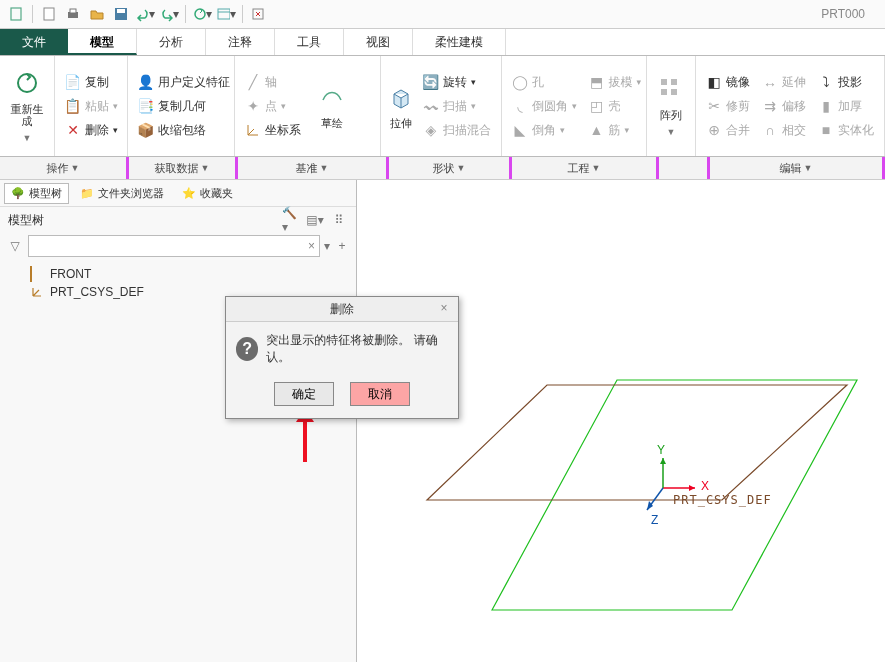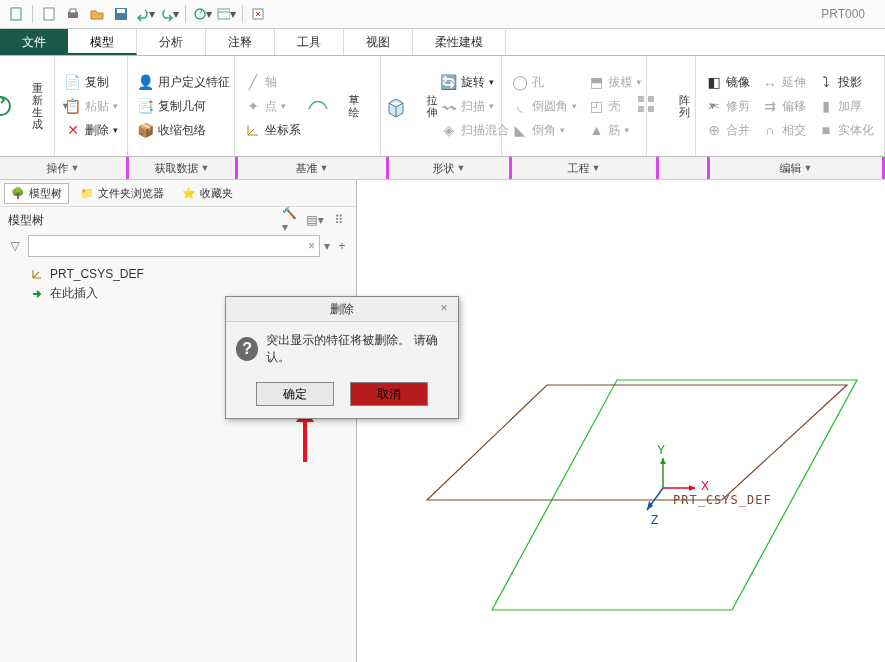--- a/index.html
+++ b/index.html
@@ -3,25 +3,25 @@
 <meta charset="utf-8">
 <style>
 html,body{margin:0;padding:0;font-family:"Microsoft YaHei","Segoe UI",Arial,sans-serif;font-size:12px;color:#333;background:#f0f0f0;width:885px;height:662px;overflow:hidden}
 .qat{height:28px;background:#fafafa;border-bottom:1px solid #ccc;display:flex;align-items:center;padding:0 4px;position:relative}
 .qat .ico{width:20px;height:20px;margin:0 2px;display:flex;align-items:center;justify-content:center;color:#555;cursor:default}
 .qat .sep{width:1px;height:18px;background:#ccc;margin:0 4px}
 .qat .title{position:absolute;right:20px;top:0;line-height:28px;color:#888}
 .tabs{height:26px;background:#fff;border-bottom:1px solid #bbb;display:flex}
 .tab{padding:0 22px;line-height:26px;color:#333;border-right:1px solid #ddd;cursor:pointer}
 .tab.file{background:#1a594a;color:#fff;border-right:none}
-.tab.active{background:#fff;border-bottom:2px solid #1a594a;color:#000;font-weight:400}
+.tab.active{background:#fff;border-bottom:2px solid #1a594a;color:#000;font-weight:700}
 .ribbon{height:100px;background:#fff;border-bottom:1px solid #bbb;display:flex}
 .rgroup{border-right:1px solid #ddd;display:flex;flex-direction:column;position:relative}
 .rgroup .gbody{flex:1;display:flex;padding:4px 6px;gap:4px}
-.bigbtn{display:flex;flex-direction:row;align-items:center;justify-content:center;width:46px;gap:18px;cursor:pointer}
+.bigbtn{display:flex;flex-direction:column;align-items:center;justify-content:center;width:46px;gap:6px;cursor:pointer}
 .bigbtn .ic{width:28px;height:28px;display:flex;align-items:center;justify-content:center}
 .bigbtn .lb{font-size:11px;text-align:center;line-height:12px}
 .col{display:flex;flex-direction:column;gap:2px;justify-content:center}
 .smallbtn{display:flex;align-items:center;gap:4px;height:22px;padding:0 4px;cursor:pointer;white-space:nowrap}
 .smallbtn .ic{width:16px;height:16px;display:flex;align-items:center;justify-content:center;font-size:14px}
 .smallbtn.dis{color:#aaa}
 .cmdarea{height:22px;background:#f3f3f3;border-bottom:1px solid #ccc;display:flex}
 .cmdgrp{border-right:3px solid #d946ef;display:flex;align-items:center;justify-content:center;font-size:11px;color:#444}
 .cmdgrp .dd{font-size:9px;margin-left:2px;color:#666}
 .main{display:flex;height:486px}
@@ -47,23 +47,23 @@
 .treenode .ic{width:14px;height:14px;flex-shrink:0}
 .planeic{width:14px;height:10px;border:1px solid #b87d2a;background:#f8e7c4;transform:skewX(-20deg)}
 .csysic svg{display:block}
 .canvas{flex:1;background:#fff;position:relative}
 .dialog{position:absolute;left:225px;top:296px;width:232px;background:#f3f3f3;border:1px solid #888;box-shadow:2px 2px 6px rgba(0,0,0,.3);z-index:20}
 .dlgtitle{height:24px;display:flex;align-items:center;justify-content:center;position:relative;border-bottom:1px solid #ccc;font-size:12px;color:#333;background:#eee}
 .dlgtitle .close{position:absolute;right:6px;top:3px;width:16px;height:16px;color:#888;cursor:pointer;text-align:center;line-height:16px}
 .dlgbody{padding:10px;display:flex;align-items:center;gap:8px}
 .dlgbody .qmark{width:24px;height:24px;border-radius:50%;background:#6b6b6b;color:#fff;display:flex;align-items:center;justify-content:center;font-weight:bold;font-size:16px}
 .dlgbtns{display:flex;justify-content:center;gap:16px;padding:6px 0 12px}
-.dlgbtns button{width:78px;height:24px;font-size:12px;border:1px solid #888;cursor:pointer}
+.dlgbtns button{width:60px;height:24px;font-size:12px;border:1px solid #888;cursor:pointer}
 .btn-ok{background:#e8e8e8}
-.btn-cancel{background:#b91c1c}
+.btn-cancel{background:#fca5a5}
 .okframe{position:absolute;border:3px solid #e12;pointer-events:none}
 .arrow{position:absolute;pointer-events:none}
 </style>
 </head>
 <body>
 
 <div class="qat">
  <span class="ico">
       <svg width="16" height="16">
         <rect x="3" y="2" width="10" height="12" fill="none" stroke="#5a8" stroke-width="1.2"></rect>
@@ -395,32 +395,30 @@
    <span class="funnel">▽</span>
    <div class="filterbox">
     <input style="">
     <span class="x">×</span>
    </div>
    <span class="dd">▾</span>
    <span class="plus">+</span>
   </div>
   <div class="tree">
    <div class="treenode child">
+          <span class="ic"><span class="planeic"></span></span>
+          <span>FRONT</span>
+        </div>
+   <div class="treenode child">
           <span class="ic csysic">
             <svg width="14" height="14">
               <path d="M3 11L3 3M3 11L11 11M3 11L9 5" stroke="#b87d2a" fill="none" stroke-width="1.2"></path>
             </svg>
           </span>
           <span>PRT_CSYS_DEF</span>
-        </div>
-   <div class="treenode child">
-          <span class="ic"><svg width="14" height="14">
-              <path d="M3 7h7m-3-3l3 3-3 3" stroke="#1a8f3a" fill="none" stroke-width="2"></path>
-            </svg></span>
-          <span>在此插入</span>
         </div>
   </div>
  </div>
 
  <div class="canvas">
   <svg width="529" height="486" style="position:absolute;left:0;top:0">
 
    <path d="M135 430 L260 200 L500 200 L375 430 Z" fill="none" stroke="#1fbf1f" stroke-width="1.2"></path>
 
    <path d="M70 320 L190 205 L490 205 L365 320 Z" fill="none" stroke="#7a4a2a" stroke-width="1.2"></path>

